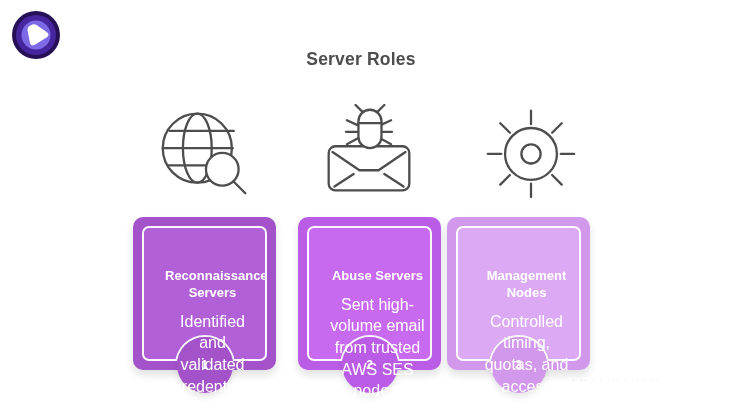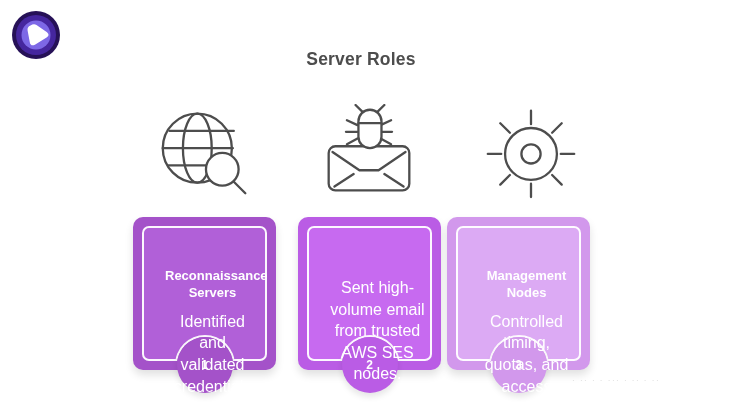--- a/index.html
+++ b/index.html
@@ -127,20 +127,21 @@
   </div>
   <div class="notch-arc"></div>
   <div class="num-circle">
     <span>1</span>
   </div>
 </div>
 
 <div class="card c2" style="--frame: #ba5ce5; --panel: #c76af0;">
   <div class="card-panel"></div>
   <div class="card-content">
+    <div class="card-title">Abuse Servers</div>
     <div class="card-body">Sent high-volume email from trusted AWS SES nodes.</div>
   </div>
   <div class="notch-arc"></div>
   <div class="num-circle">
     <span>2</span>
   </div>
 </div>
 
 <div class="card c3" style="--frame: #d298ec; --panel: #dcaaf4;">
   <div class="card-panel"></div>

